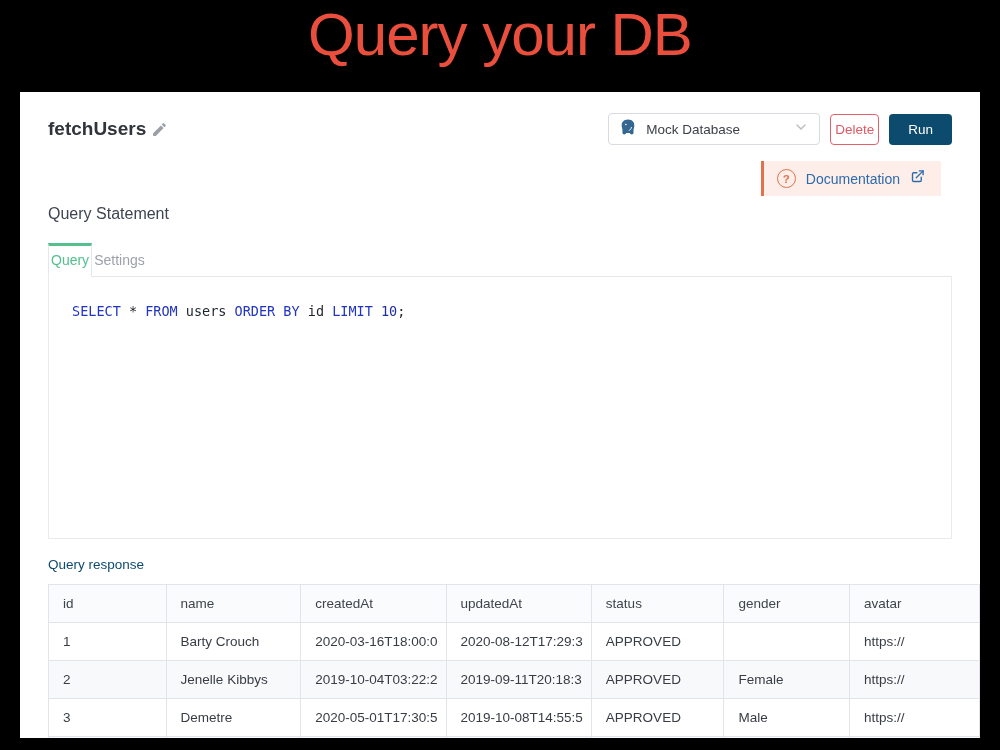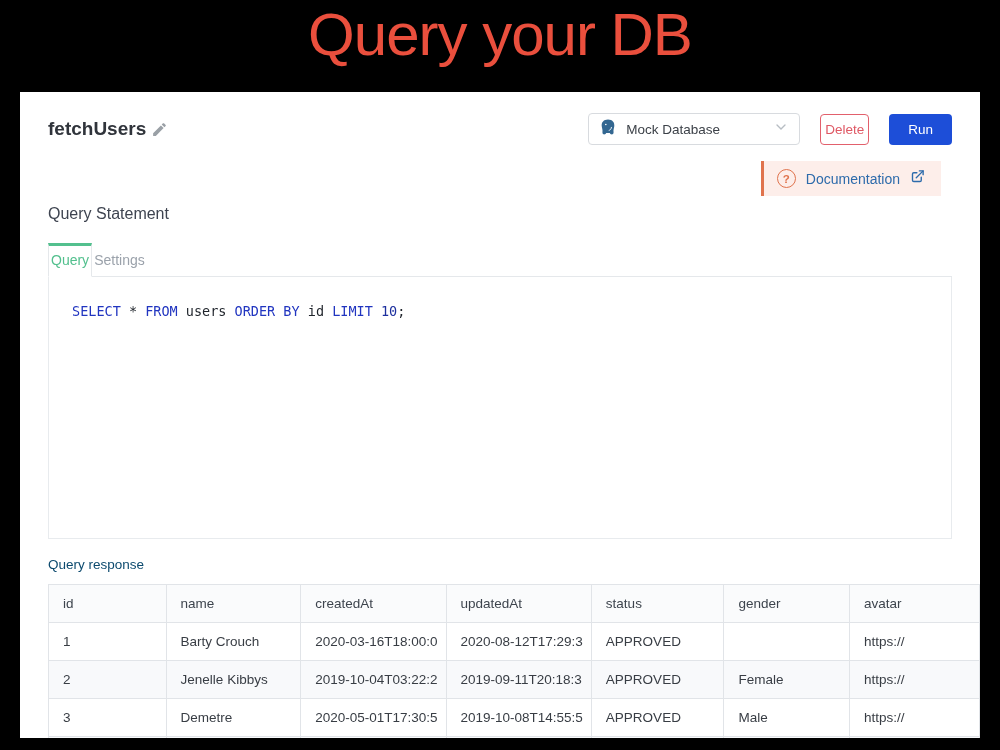--- a/index.html
+++ b/index.html
@@ -6,28 +6,28 @@
     font-family:"Liberation Sans",sans-serif;-webkit-font-smoothing:antialiased;}
   .page-heading{width:1000px;text-align:center;
     font-size:60px;font-weight:500;letter-spacing:-1px;color:#ea4f3d;}
   .card{position:absolute;left:20px;top:92px;width:960px;height:646px;background:#fff;overflow:hidden;}
 
   
   .hdr-row{display:flex;align-items:center;justify-content:space-between;margin:21px 28px 0 28px;}
   .title-group{display:flex;align-items:center;gap:5px;}
   .query-title{font-size:19px;font-weight:700;color:#30343b;}
   .pencil{width:17px;height:17px;cursor:pointer;}
-  .controls{display:flex;align-items:center;gap:20px;}
+  .controls{display:flex;align-items:center;gap:10px;}
   .resource-select{display:flex;align-items:center;width:212px;height:32px;border:1px solid #d8dbdf;
     border-radius:4px;padding:0 10px;box-sizing:border-box;background:#fff;cursor:pointer;}
   .resource-select .lbl{font-size:13.5px;color:#3c4148;margin-left:9px;flex:1;}
   .btn{height:31px;border-radius:4px;font-size:13.5px;display:flex;align-items:center;
     padding:0 4px;box-sizing:border-box;cursor:pointer;border:none;}
   .btn-delete{background:#fff;border:1px solid #e2606c;color:#df5864;}
-  .btn-run{background:#1d4ed8;color:#fff;padding:0 19px;}
+  .btn-run{background:#0c4a6e;color:#fff;padding:0 19px;}
 
   
   .docs-row{display:flex;justify-content:flex-end;margin:16px 39px 0 28px;}
   .docs-banner{display:flex;align-items:center;gap:10px;background:#fdeeea;
     border-left:3px solid #e0734d;padding:8px 16px 8px 13px;cursor:pointer;}
   .q-circle{width:17px;height:17px;border:1.5px solid #e0734d;border-radius:50%;color:#e0734d;
     font-size:11.5px;font-weight:700;display:flex;align-items:center;justify-content:center;}
   .docs-label{font-size:14px;color:#2d6bab;text-align:center;}
 
   

